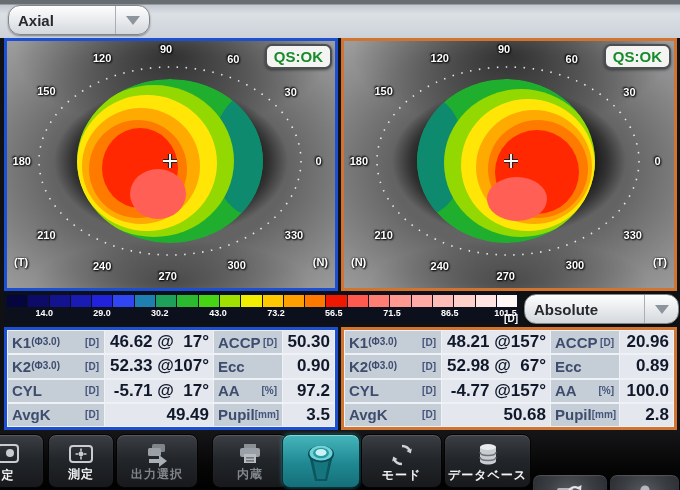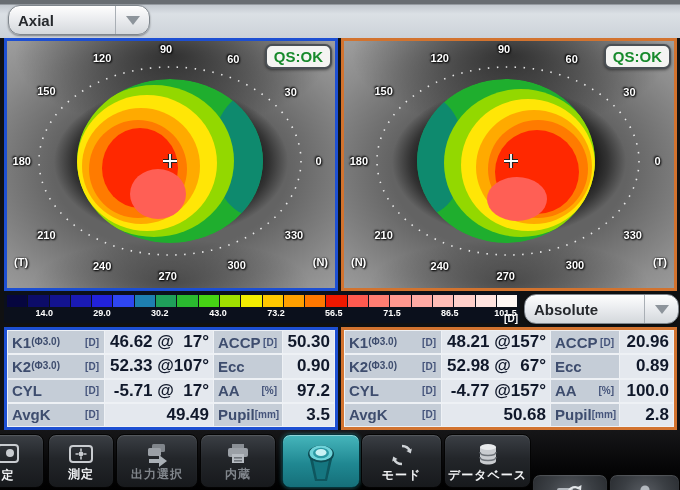--- a/index.html
+++ b/index.html
@@ -76,21 +76,21 @@
     display:flex;flex-direction:column;align-items:center;justify-content:center;gap:1px;
     color:#f2f3f5;font-size:12px;font-weight:bold;}
   .tb-btn .lbl{line-height:1;letter-spacing:1px;}
   .tb-btn.disabled{color:#81868c;}
   .tb-btn.hl{background:radial-gradient(circle at 50% 40%, #5c6066 0%, #3b3f44 48%, #24272b 100%);margin-top:40px;}
   .tb-btn.accent{background:linear-gradient(#46b6bc,#208892 55%,#156f79);
     border:1px solid #07343a;box-shadow:inset 0 1px 0 rgba(255,255,255,.4),0 0 4px rgba(60,200,210,.45);}
   .tb-cut{left:-28px;width:70px;border-top-left-radius:0;border-bottom-left-radius:0;}
   .tb-measure{left:48px;width:64px;}
   .tb-output{left:116px;width:80px;}
-  .tb-builtin{left:200px;width:74px;}
+  .tb-builtin{left:212px;width:74px;}
   .tb-cone{left:282px;width:76px;}
   .tb-mode{left:361px;width:79px;}
   .tb-db{left:444px;width:85px;}
   .tb-remeasure{left:532px;width:74px;}
   .tb-new{left:609px;width:69px;}
   .ticon{display:block;}
 </style>
 </head>
 <body>
 

